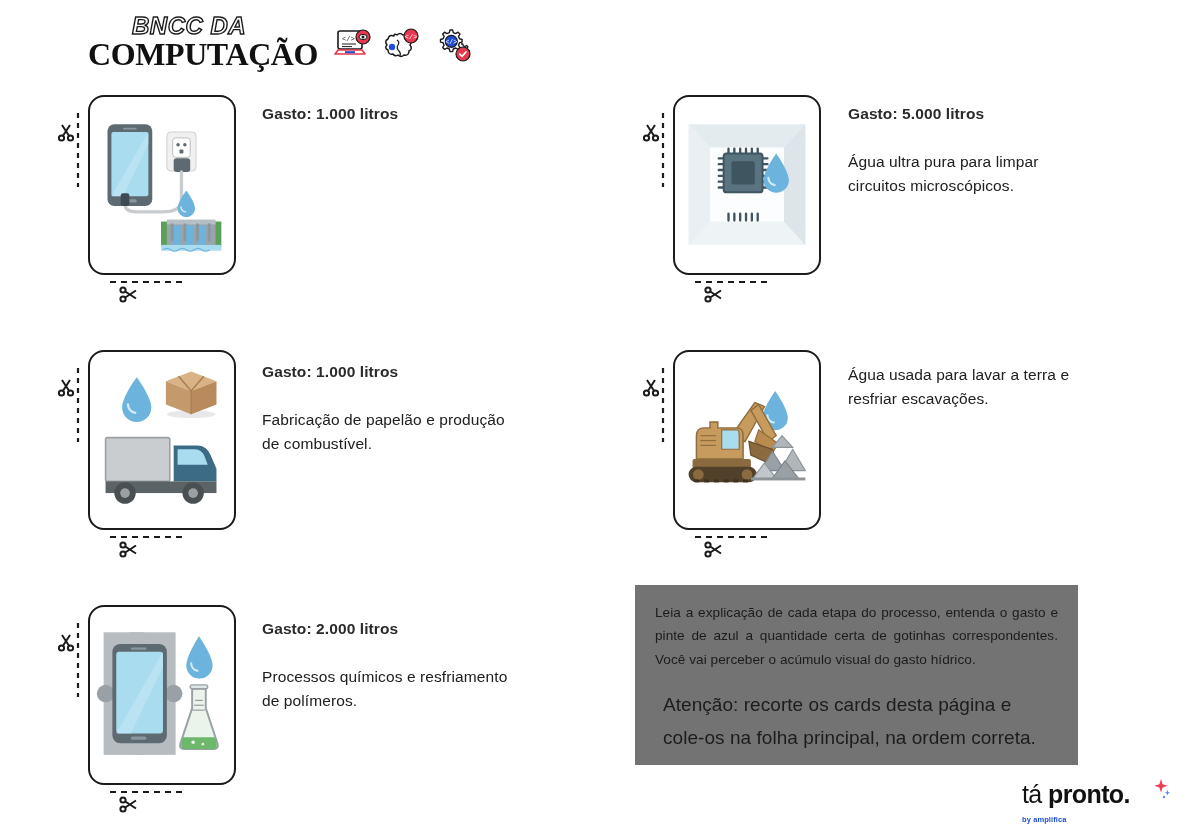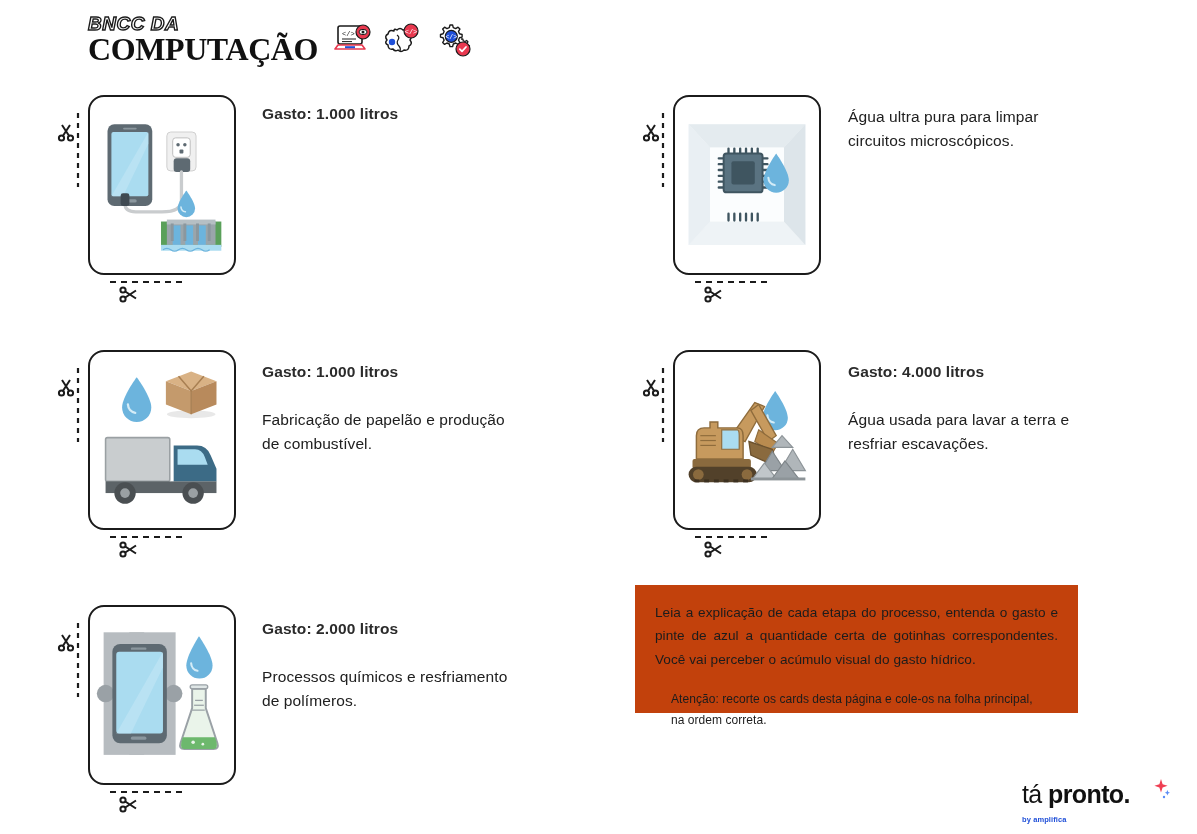--- a/index.html
+++ b/index.html
@@ -12,25 +12,26 @@
     font-family: "Liberation Sans", sans-serif;
     color: #231f20;
     overflow: hidden;
   }
 
   
   .header { position: absolute; left: 88px; top: 14px; display: flex; align-items: flex-end; }
   .brand-text { line-height: 1; }
   .brand-l1 {
     font-family: "Liberation Sans", sans-serif;
-    font-style: italic; font-weight: 700; font-size: 19px;
+    font-style: italic; font-weight: 700; font-size: 24px;
     letter-spacing: .5px; color: #fff;
     -webkit-text-stroke: 1.4px #1a1a1a;
     text-stroke: 1.4px #1a1a1a;
     margin-bottom: 1px;
+    margin-left: 44px;
   }
   .brand-l2 {
     font-family: "Liberation Serif", serif;
     font-weight: 700; font-size: 32px; letter-spacing: -.4px;
     color: #111; line-height: .95;
   }
   .hdr-icons { display: flex; align-items: center; gap: 12px; margin-left: 16px; padding-bottom: 2px; }
 
   
   .card-wrap { position: absolute; }
@@ -61,31 +62,31 @@
     margin: 0 0 27px 0; font-weight: 700;
   }
   .desc {
     font-size: 15.5px; color: #202020; line-height: 1.52;
     margin: 0; letter-spacing: .1px;
   }
 
   
   .instructions {
     position: absolute; left: 635px; top: 585px;
-    width: 443px; height: 128px;
-    background: #c2410c;
+    width: 443px; height: 180px;
+    background: #737373;
     box-sizing: border-box;
     padding: 16px 20px 10px 20px;
   }
   .instr-p1 {
     margin: 0 0 18px 0; font-size: 13.6px; line-height: 1.72;
     text-align: justify; color: #1c1c1c; letter-spacing: .05px;
   }
   .instr-p2 {
-    margin: 16px; font-size: 12px; line-height: 1.72;
+    margin: 8px; font-size: 19px; line-height: 1.72;
     color: #1c1c1c; letter-spacing: .05px;
   }
 
   
   .logo { position: absolute; left: 1022px; top: 782px; width: 150px; }
   .logo-main {
     font-size: 25px; line-height: 1; color: #111; white-space: nowrap;
     letter-spacing: -.6px;
   }
   .logo-main .bold { font-weight: 700; margin-top: 35px; }
@@ -248,20 +249,21 @@
       <line x1="6" y1="7" x2="78" y2="7" stroke="#1b1b1b" stroke-width="2.2" stroke-dasharray="6 5"></line>
       <g transform="translate(16,12)" fill="none" stroke="#1b1b1b" stroke-width="2">
         <circle cx="3" cy="3" r="2.6"></circle>
           <circle cx="3" cy="12" r="2.6"></circle>
         <path d="M5.2 4.5 L16 11.5 M5.2 10.5 L16 3.5"></path>
       </g>
     </svg>
   </div>
 </div>
 <div class="card-text" style="left:848px; top:105px;">
+  <p class="gasto">Gasto: 5.000 litros</p>
   <p class="desc">Água ultra pura para limpar circuitos microscópicos.</p>
 </div>
 
 <div class="card-wrap" style="left:88px; top:350px;">
   <div class="cut-left">
     <svg width="30" height="90" viewBox="0 0 30 90">
       <line x1="23" y1="4" x2="23" y2="78" stroke="#1b1b1b" stroke-width="2.2" stroke-dasharray="5 5"></line>
       <g transform="translate(4,18) rotate(-90 7 7)" fill="none" stroke="#1b1b1b" stroke-width="2">
         <circle cx="3" cy="2.5" r="2.6"></circle>
           <circle cx="3" cy="11.5" r="2.6"></circle>
@@ -365,21 +367,20 @@
       <line x1="6" y1="7" x2="78" y2="7" stroke="#1b1b1b" stroke-width="2.2" stroke-dasharray="6 5"></line>
       <g transform="translate(16,12)" fill="none" stroke="#1b1b1b" stroke-width="2">
         <circle cx="3" cy="3" r="2.6"></circle>
           <circle cx="3" cy="12" r="2.6"></circle>
         <path d="M5.2 4.5 L16 11.5 M5.2 10.5 L16 3.5"></path>
       </g>
     </svg>
   </div>
 </div>
 <div class="card-text" style="left:848px; top:363px;">
-  <p class="gasto">Gasto: 4.000 litros</p>
   <p class="desc">Água usada para lavar a terra e resfriar escavações.</p>
 </div>
 
 <div class="card-wrap" style="left:88px; top:605px;">
   <div class="cut-left">
     <svg width="30" height="90" viewBox="0 0 30 90">
       <line x1="23" y1="4" x2="23" y2="78" stroke="#1b1b1b" stroke-width="2.2" stroke-dasharray="5 5"></line>
       <g transform="translate(4,18) rotate(-90 7 7)" fill="none" stroke="#1b1b1b" stroke-width="2">
         <circle cx="3" cy="2.5" r="2.6"></circle>
           <circle cx="3" cy="11.5" r="2.6"></circle>

